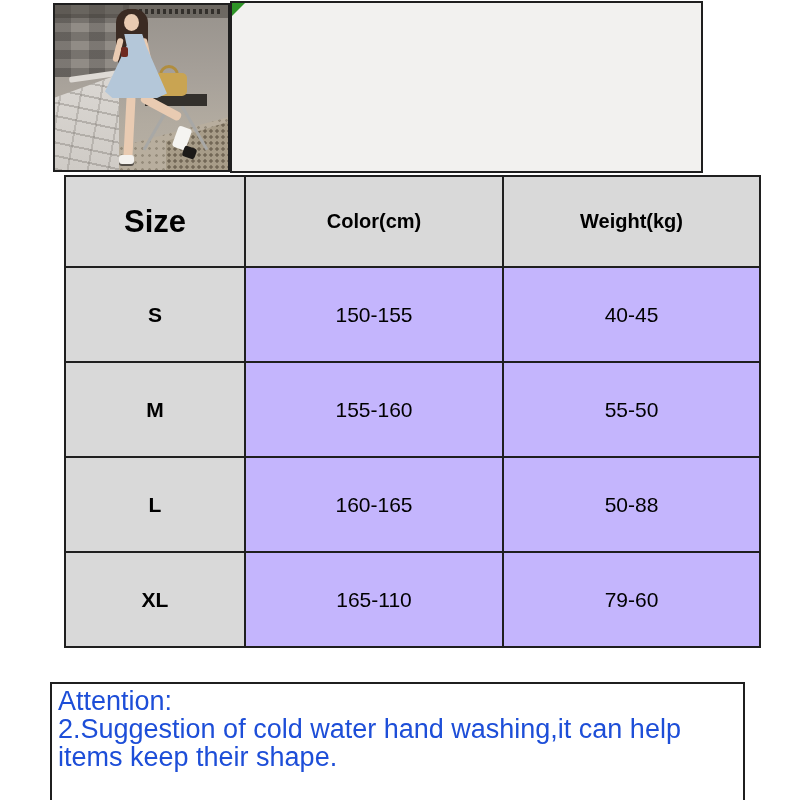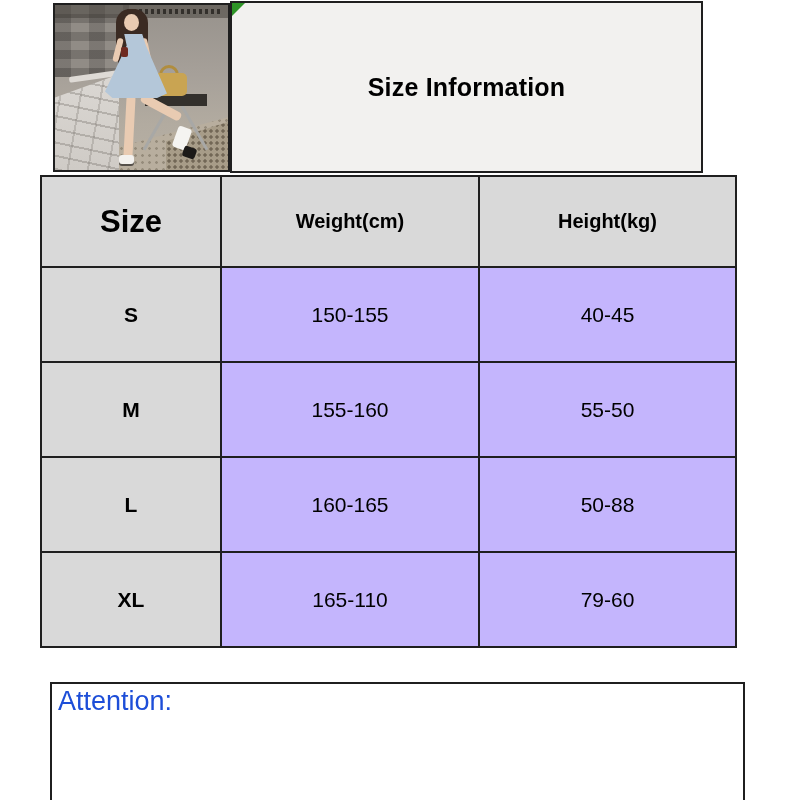--- a/index.html
+++ b/index.html
@@ -70,21 +70,21 @@
     position:absolute;left:230px;top:1px;width:473px;height:172px;
     border:2px solid #1f1f1f;box-sizing:border-box;background:#f2f1ef;
     display:flex;align-items:center;justify-content:center;
   }
   .corner-flag{position:absolute;left:0;top:0;width:0;height:0;
     border-top:13px solid #2e9427;border-right:13px solid transparent;}
   .page-title{font-size:25px;font-weight:bold;color:#000;letter-spacing:0.2px;}
 
   
   table.size-table{
-    position:absolute;left:40px;top:175px;width:695px;height:473px;
+    position:absolute;left:64px;top:175px;width:695px;height:473px;
     border-collapse:collapse;table-layout:fixed;padding-left:28px;
   }
   .size-table th,.size-table td{
     border:2px solid #1f1f1f;text-align:center;vertical-align:middle;padding:0;
   }
   .size-table thead tr{height:91px;}
   .size-table tbody tr{height:95px;}
   .col-size{width:180px;}
   .col-height{width:258px;}
   .col-weight{width:257px;}
@@ -124,34 +124,33 @@
   <div class="ph-hair"></div>
   <div class="ph-face"></div>
   <div class="ph-arm2"></div>
   <div class="ph-dress"></div>
   <div class="ph-arm"></div>
   <div class="ph-phone"></div>
 </div>
 
 <div class="header-box">
   <div class="corner-flag"></div>
-  <div class="page-title">Size Information</div>
 </div>
 
 <table class="size-table">
   <colgroup>
     <col class="col-size">
       <col class="col-height">
       <col class="col-weight">
   </colgroup>
   <thead>
     <tr>
       <th class="size-col-header">Size</th>
-      <th>Weight(cm)</th>
-      <th>Height(kg)</th>
+      <th>Color(cm)</th>
+      <th>Weight(kg)</th>
     </tr>
   </thead>
   <tbody>
     <tr>
       <td class="size-cell">S</td>
       <td>150-155</td>
       <td>40-45</td>
     </tr>
     <tr>
       <td class="size-cell">M</td>
@@ -166,13 +165,14 @@
     <tr>
       <td class="size-cell">XL</td>
       <td>165-110</td>
       <td>79-60</td>
     </tr>
   </tbody>
 </table>
 
 <div class="attention-box">
   <div>Attention:</div>
+  <div>2.Suggestion of cold water hand washing,it can help items keep their shape.</div>
 </div>
 
 </body></html>

